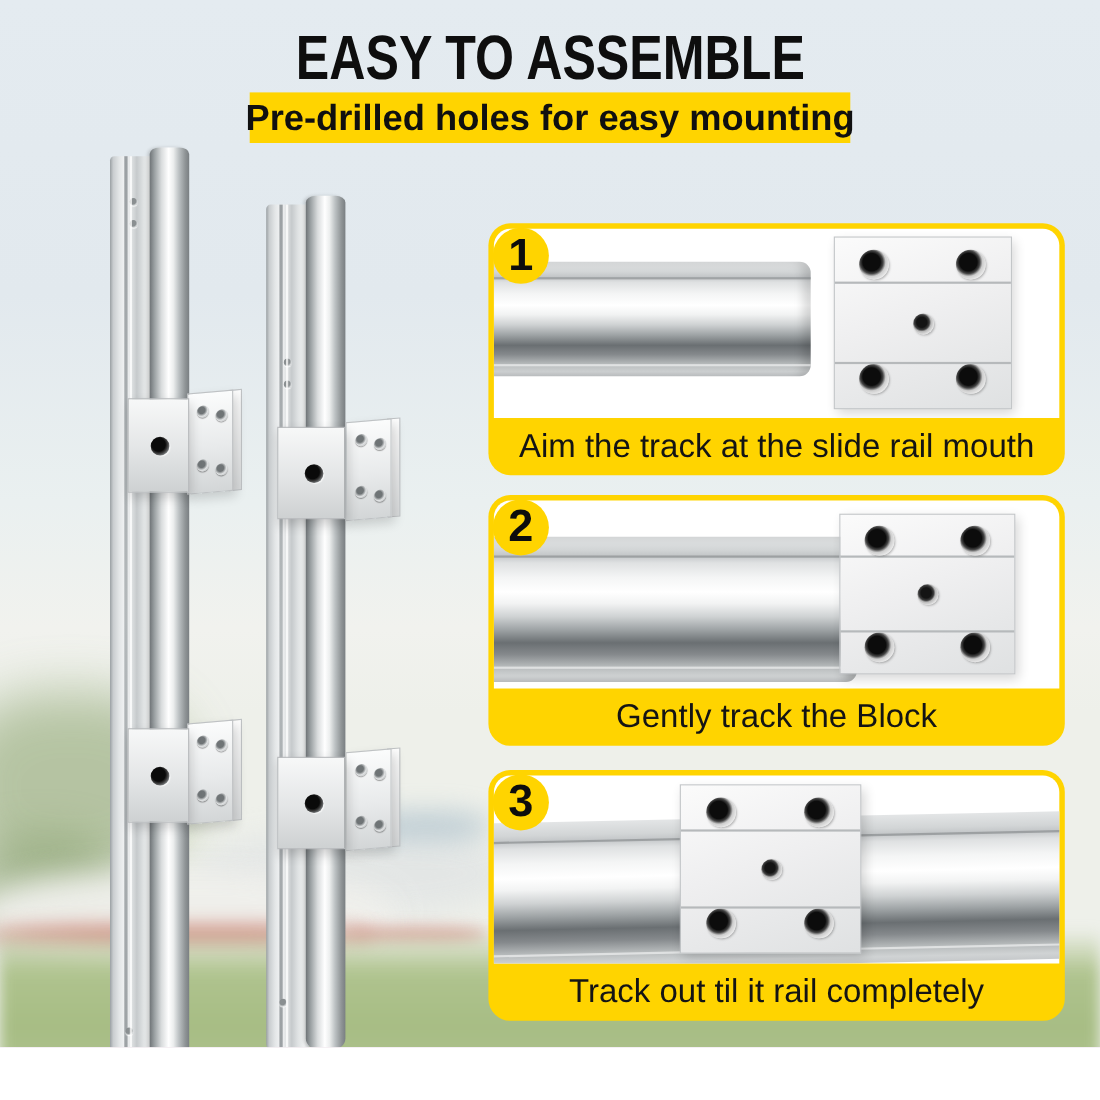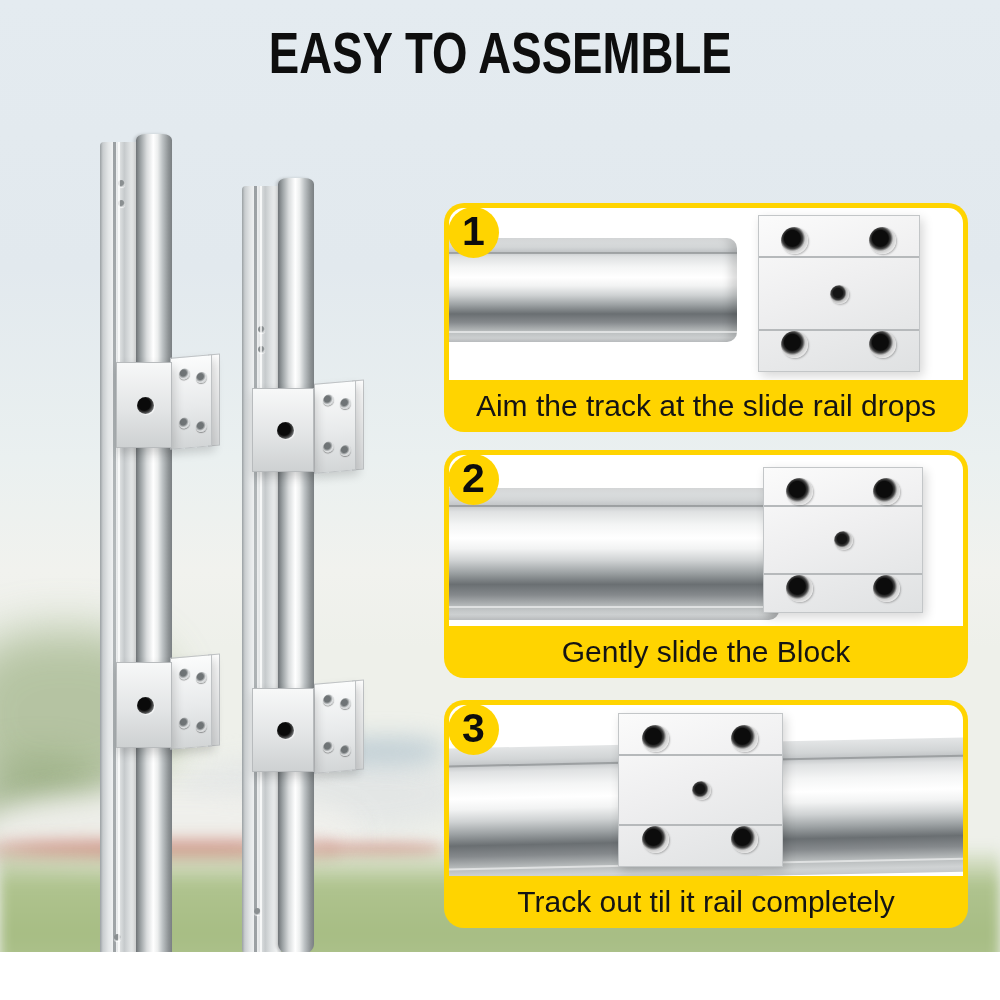--- a/index.html
+++ b/index.html
@@ -99,20 +99,21 @@
   <div class="blob bg-bldg-mid"></div>
   <div class="blob bg-roof-blue"></div>
   <div class="blob bg-bldg-left"></div>
   <div class="blob bg-roof-left"></div>
   <div class="blob bg-red-dots"></div>
   <div class="bg-grass"></div>
 
   <div class="title">
     <span class="title-inner">EASY TO ASSEMBLE</span>
   </div>
+  <div class="banner">Pre-drilled holes for easy mounting</div>
 
   <div class="v-rail" style="left:100px; top:134px; width:124px; height:856px;">
     <div class="v-plate" style="left:0; top:8px; width:42px; height:846px;">
       <div class="dimple" style="left:18px; top:38px;"></div>
       <div class="dimple" style="left:18px; top:58px;"></div>
       <div class="dimple" style="left:14px; top:792px;"></div>
     </div>
     <div class="v-shaft" style="left:36px; top:0; width:36px; height:856px;"></div>
 
     <div class="v-block-edge" style="left:108px; top:220px; width:12px; height:92px;"></div>
@@ -173,36 +174,36 @@
     <div class="photo">
       <div class="h-rail rail-end" style="left:0; top:30px; width:288px; height:104px;"></div>
       <div class="photo-block" style="left:309px; top:7px; width:162px; height:157px;">
         <div class="bolt" style="left:14%; top:7%;"></div>
         <div class="bolt" style="left:69%; top:7%;"></div>
         <div class="bolt" style="left:14%; top:74%;"></div>
         <div class="bolt" style="left:69%; top:74%;"></div>
         <div class="bolt small" style="left:calc(50% - 9px); top:calc(50% - 9px);"></div>
       </div>
     </div>
-    <div class="caption">Aim the track at the slide rail drops</div>
+    <div class="caption">Aim the track at the slide rail mouth</div>
     <div class="badge">1</div>
   </div>
 
   <div class="step-panel" style="top:450px;">
     <div class="photo">
       <div class="h-rail rail-end" style="left:0; top:33px; width:330px; height:132px;"></div>
       <div class="photo-block" style="left:314px; top:12px; width:160px; height:146px;">
         <div class="bolt" style="left:14%; top:7%;"></div>
         <div class="bolt" style="left:69%; top:7%;"></div>
         <div class="bolt" style="left:14%; top:74%;"></div>
         <div class="bolt" style="left:69%; top:74%;"></div>
         <div class="bolt small" style="left:calc(50% - 9px); top:calc(50% - 9px);"></div>
       </div>
     </div>
-    <div class="caption">Gently slide the Block</div>
+    <div class="caption">Gently track the Block</div>
     <div class="badge">2</div>
   </div>
 
   <div class="step-panel" style="top:700px;">
     <div class="photo">
       <div class="h-rail" style="left:-6px; top:38px; width:528px; height:134px; transform:rotate(-1.2deg);"></div>
       <div class="photo-block" style="left:169px; top:8px; width:165px; height:154px;">
         <div class="bolt" style="left:14%; top:7%;"></div>
         <div class="bolt" style="left:69%; top:7%;"></div>
         <div class="bolt" style="left:14%; top:74%;"></div>

